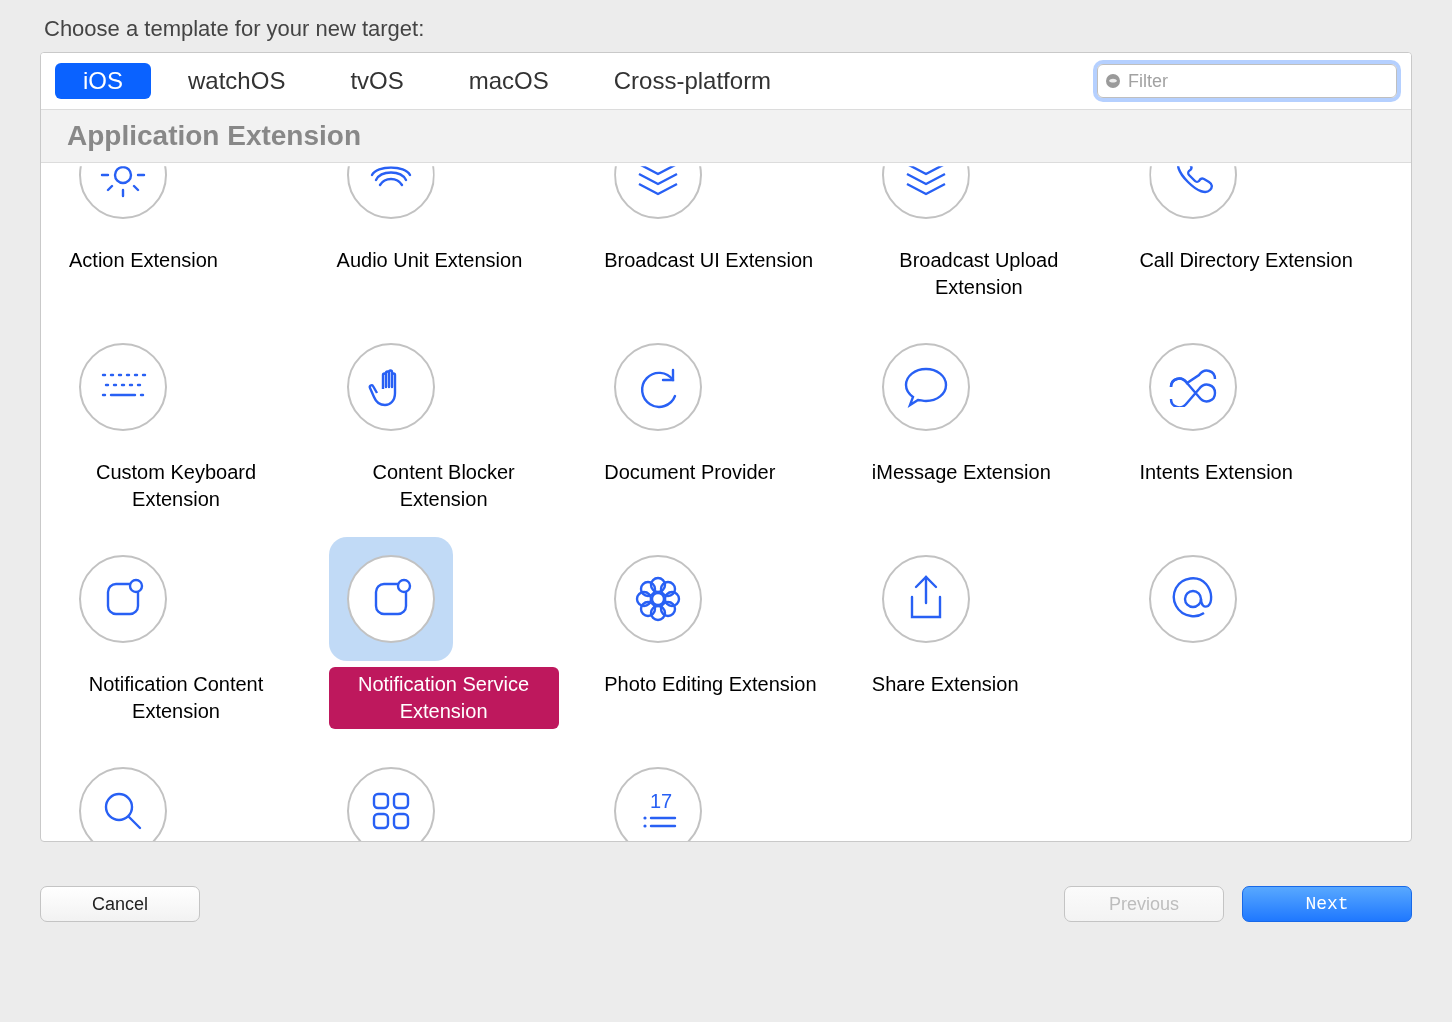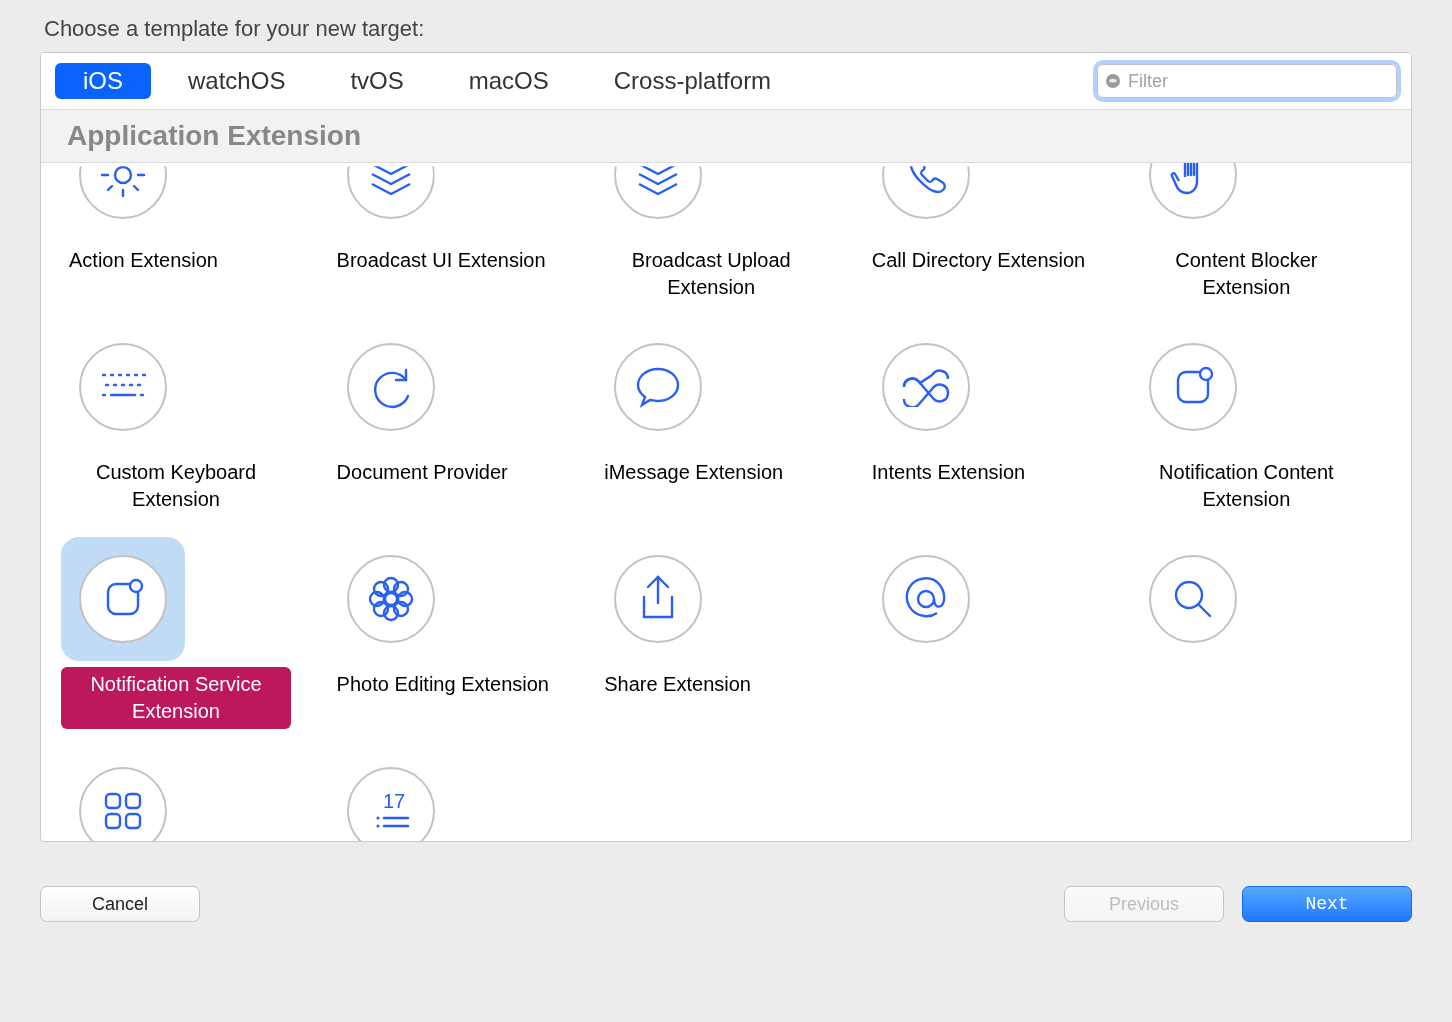--- a/index.html
+++ b/index.html
@@ -214,65 +214,69 @@
                 </g>
               </svg>
         </div>
           </div>
         <div class="label">Action Extension</div>
       </div>
       <div class="tile">
         <div class="icon-chip">
             <div class="circle clipped-top">
           <svg width="54" height="54" viewBox="0 0 54 54">
-                <g class="blue-stroke" stroke-linejoin="round">
-                  <path d="M27 6L46 16 27 26 8 16z"></path>
-                  <path d="M8 26l19 10 19-10"></path>
-                  <path d="M8 36l19 10 19-10"></path>
-                </g>
-              </svg>
-        </div>
-          </div>
-        <div class="label">Broadcast UI Extension</div>
+                <g class="blue-stroke" stroke-linecap="round">
+                  <path d="M8 27c5-10 33-10 38 0"></path>
+                  <path d="M12 32c5-10 25-10 30 0"></path>
+                  <path d="M16 37c5-8 17-8 22 0"></path>
+                </g>
+              </svg>
+        </div>
+          </div>
+        <div class="label">Audio Unit Extension</div>
       </div>
       <div class="tile">
         <div class="icon-chip">
             <div class="circle clipped-top">
           <svg width="54" height="54" viewBox="0 0 54 54">
                 <g class="blue-stroke" stroke-linejoin="round">
                   <path d="M27 6L46 16 27 26 8 16z"></path>
                   <path d="M8 26l19 10 19-10"></path>
                   <path d="M8 36l19 10 19-10"></path>
                 </g>
               </svg>
         </div>
           </div>
+        <div class="label">Broadcast UI Extension</div>
+      </div>
+      <div class="tile">
+        <div class="icon-chip">
+            <div class="circle clipped-top">
+          <svg width="54" height="54" viewBox="0 0 54 54">
+                <g class="blue-stroke" stroke-linejoin="round">
+                  <path d="M27 6L46 16 27 26 8 16z"></path>
+                  <path d="M8 26l19 10 19-10"></path>
+                  <path d="M8 36l19 10 19-10"></path>
+                </g>
+              </svg>
+        </div>
+          </div>
         <div class="label">Broadcast Upload Extension</div>
       </div>
       <div class="tile">
         <div class="icon-chip">
             <div class="circle clipped-top">
           <svg width="50" height="50" viewBox="0 0 50 50">
                 <path class="blue-stroke" stroke-linecap="round" d="M12 10c3-3 6-2 8 1l3 5c1 2 0 4-2 5-1 1-1 3 0 4l6 6c1 1 3 1 4 0 1-2 3-3 5-2l5 3c3 2 4 5 1 8-4 4-12 2-22-8S8 14 12 10z"></path>
               </svg>
         </div>
           </div>
         <div class="label">Call Directory Extension</div>
       </div>
 
-      <div class="tile">
-        <div class="icon-chip">
-            <div class="circle">
-          <svg width="48" height="48" viewBox="0 0 48 48">
-                <path class="blue-stroke" stroke-linejoin="round" d="M16 26V12c0-2 3-2 3 0v12V10c0-2 3-2 3 0v14V9c0-2 3-2 3 0v15V12c0-2 3-2 3 0v18c0 8-5 12-10 12s-9-3-11-8l-4-9c-1-2 2-4 3-2l4 7"></path>
-              </svg>
-        </div>
-          </div>
-        <div class="label">Content Blocker Extension</div>
-      </div>
       <div class="tile">
         <div class="icon-chip">
             <div class="circle">
           <svg width="52" height="36" viewBox="0 0 52 36">
                 <g class="blue-stroke" stroke-linecap="round">
                   <line x1="6" y1="6" x2="8" y2="6"></line>
                   <line x1="14" y1="6" x2="16" y2="6"></line>
                   <line x1="22" y1="6" x2="24" y2="6"></line>
                   <line x1="30" y1="6" x2="32" y2="6"></line>
                   <line x1="38" y1="6" x2="40" y2="6"></line>
@@ -287,20 +291,30 @@
                   <line x1="44" y1="26" x2="46" y2="26"></line>
                 </g>
               </svg>
         </div>
           </div>
         <div class="label">Custom Keyboard Extension</div>
       </div>
       <div class="tile">
         <div class="icon-chip">
             <div class="circle">
+          <svg width="48" height="48" viewBox="0 0 48 48">
+                <path class="blue-stroke" stroke-linejoin="round" d="M16 26V12c0-2 3-2 3 0v12V10c0-2 3-2 3 0v14V9c0-2 3-2 3 0v15V12c0-2 3-2 3 0v18c0 8-5 12-10 12s-9-3-11-8l-4-9c-1-2 2-4 3-2l4 7"></path>
+              </svg>
+        </div>
+          </div>
+        <div class="label">Content Blocker Extension</div>
+      </div>
+      <div class="tile">
+        <div class="icon-chip">
+            <div class="circle">
           <svg width="50" height="50" viewBox="0 0 50 50">
                 <g class="blue-stroke" stroke-linecap="round">
                   <path d="M40 18a17 17 0 10 2 16"></path>
                   <path d="M40 8v10h-10"></path>
                 </g>
               </svg>
         </div>
           </div>
         <div class="label">Document Provider</div>
       </div>

